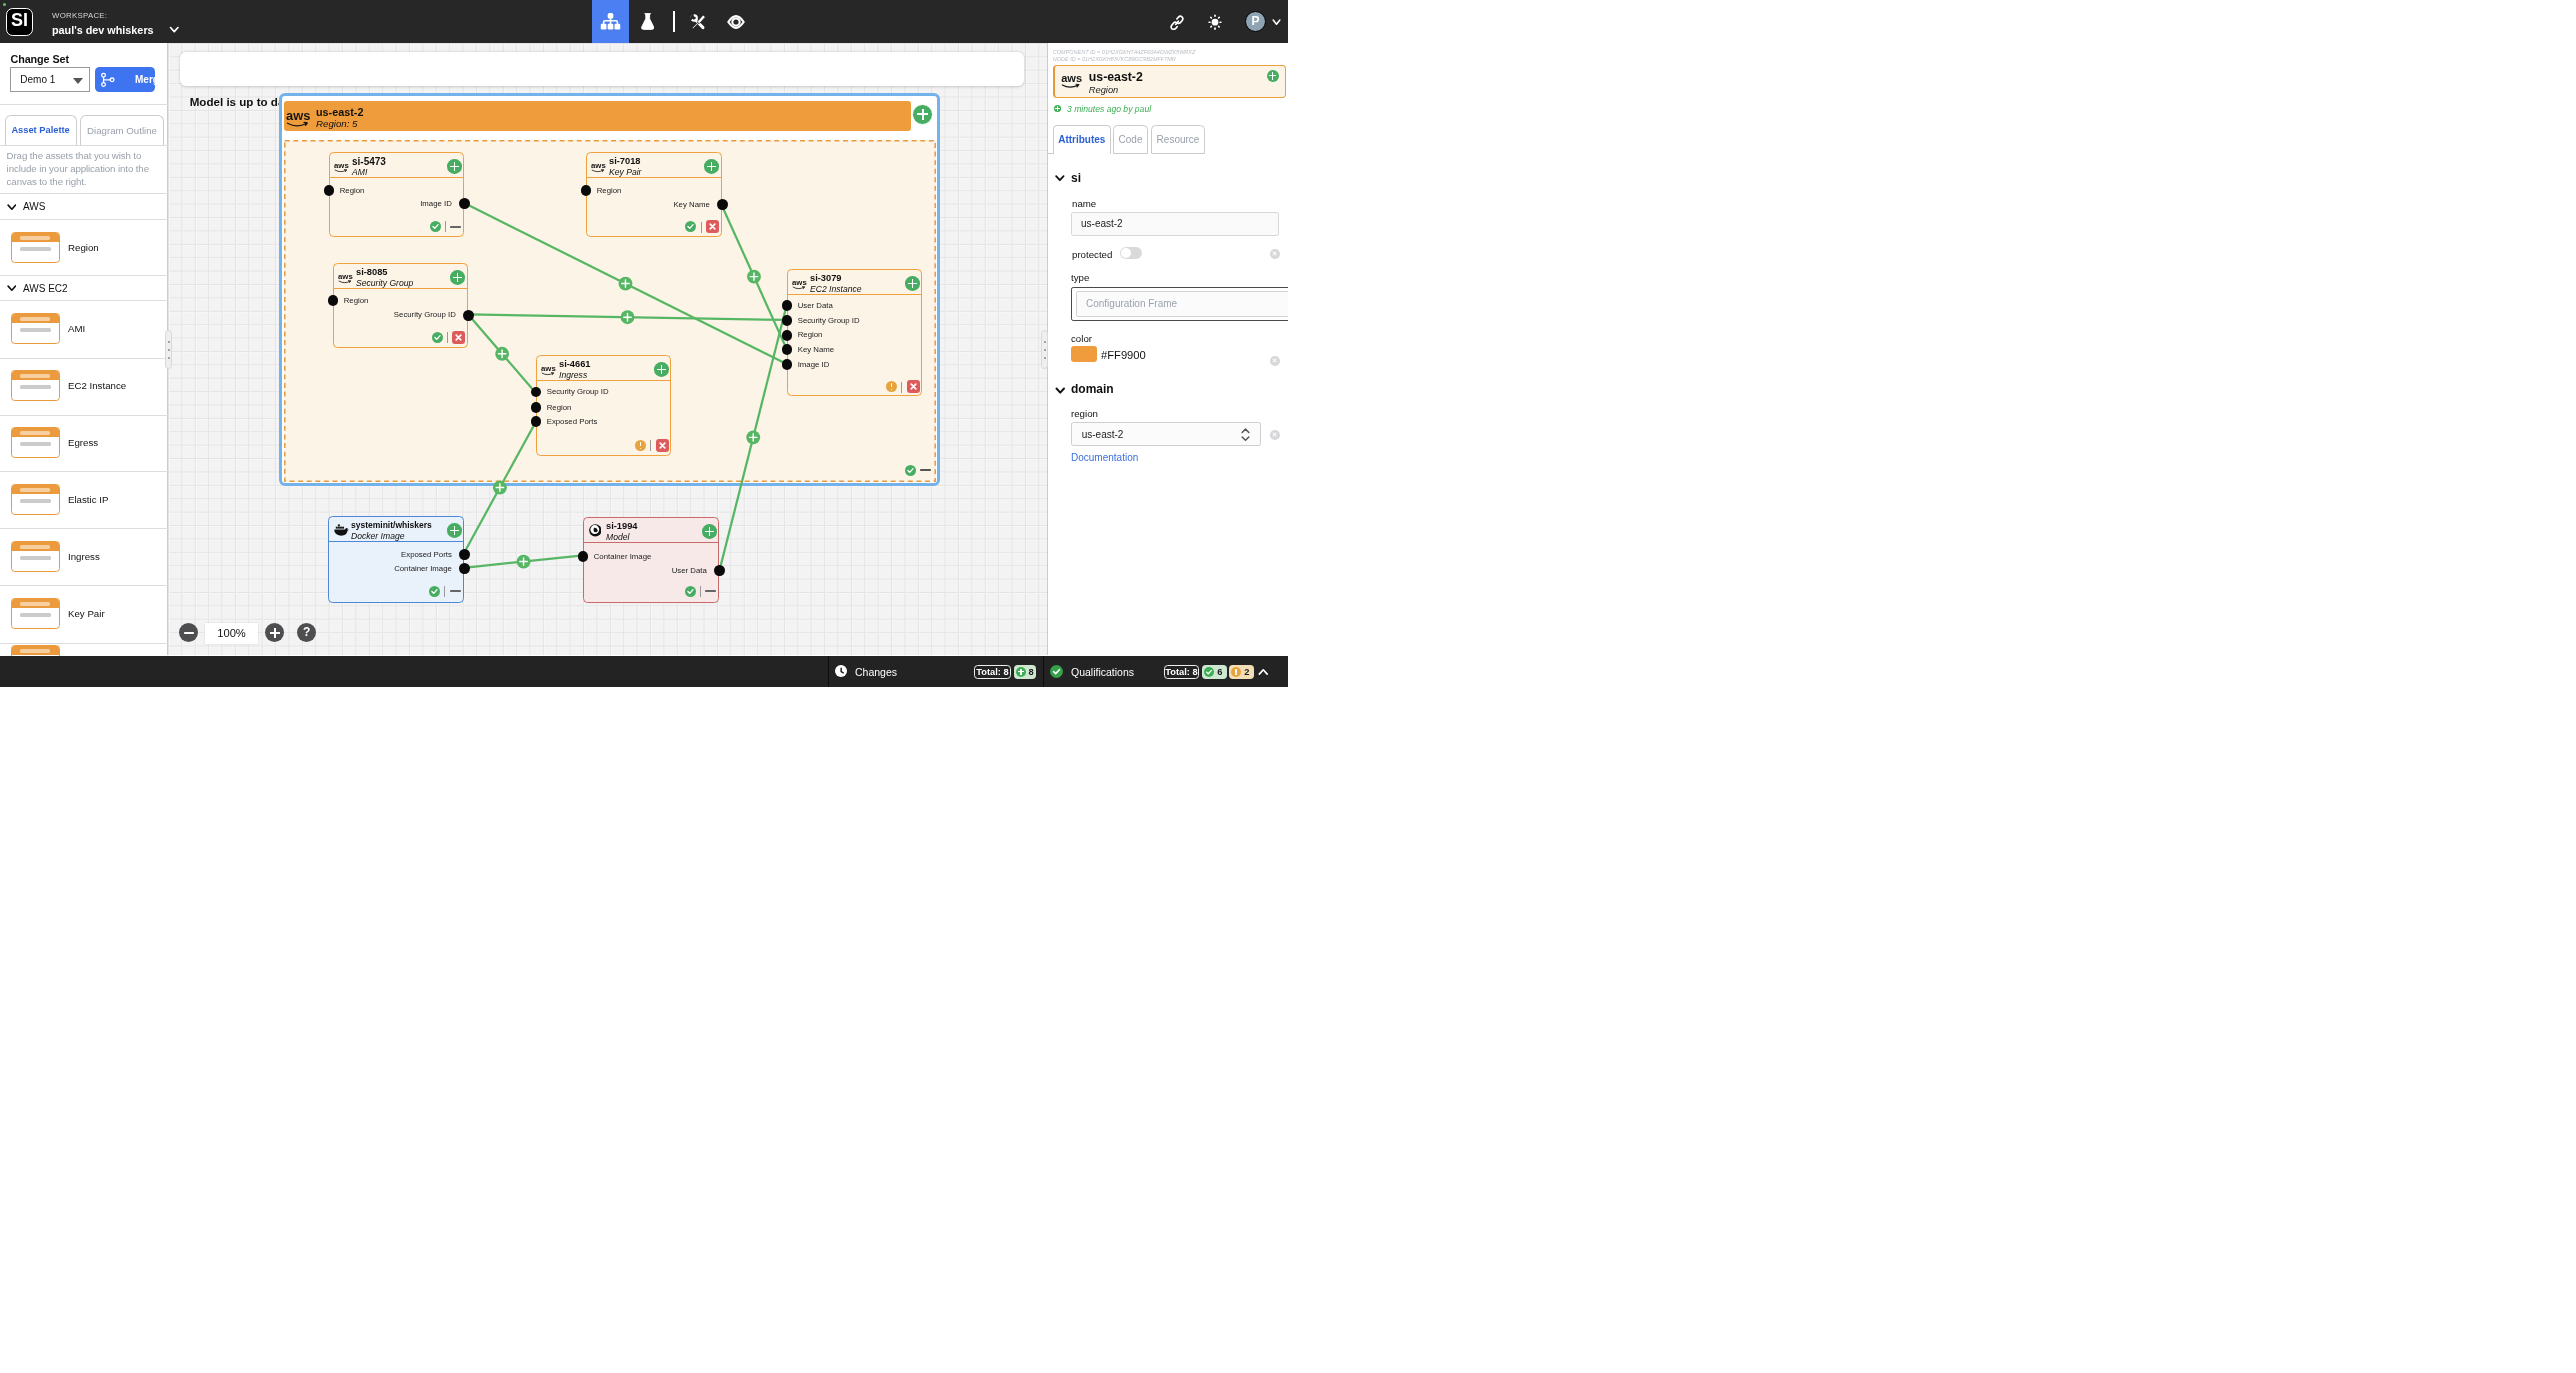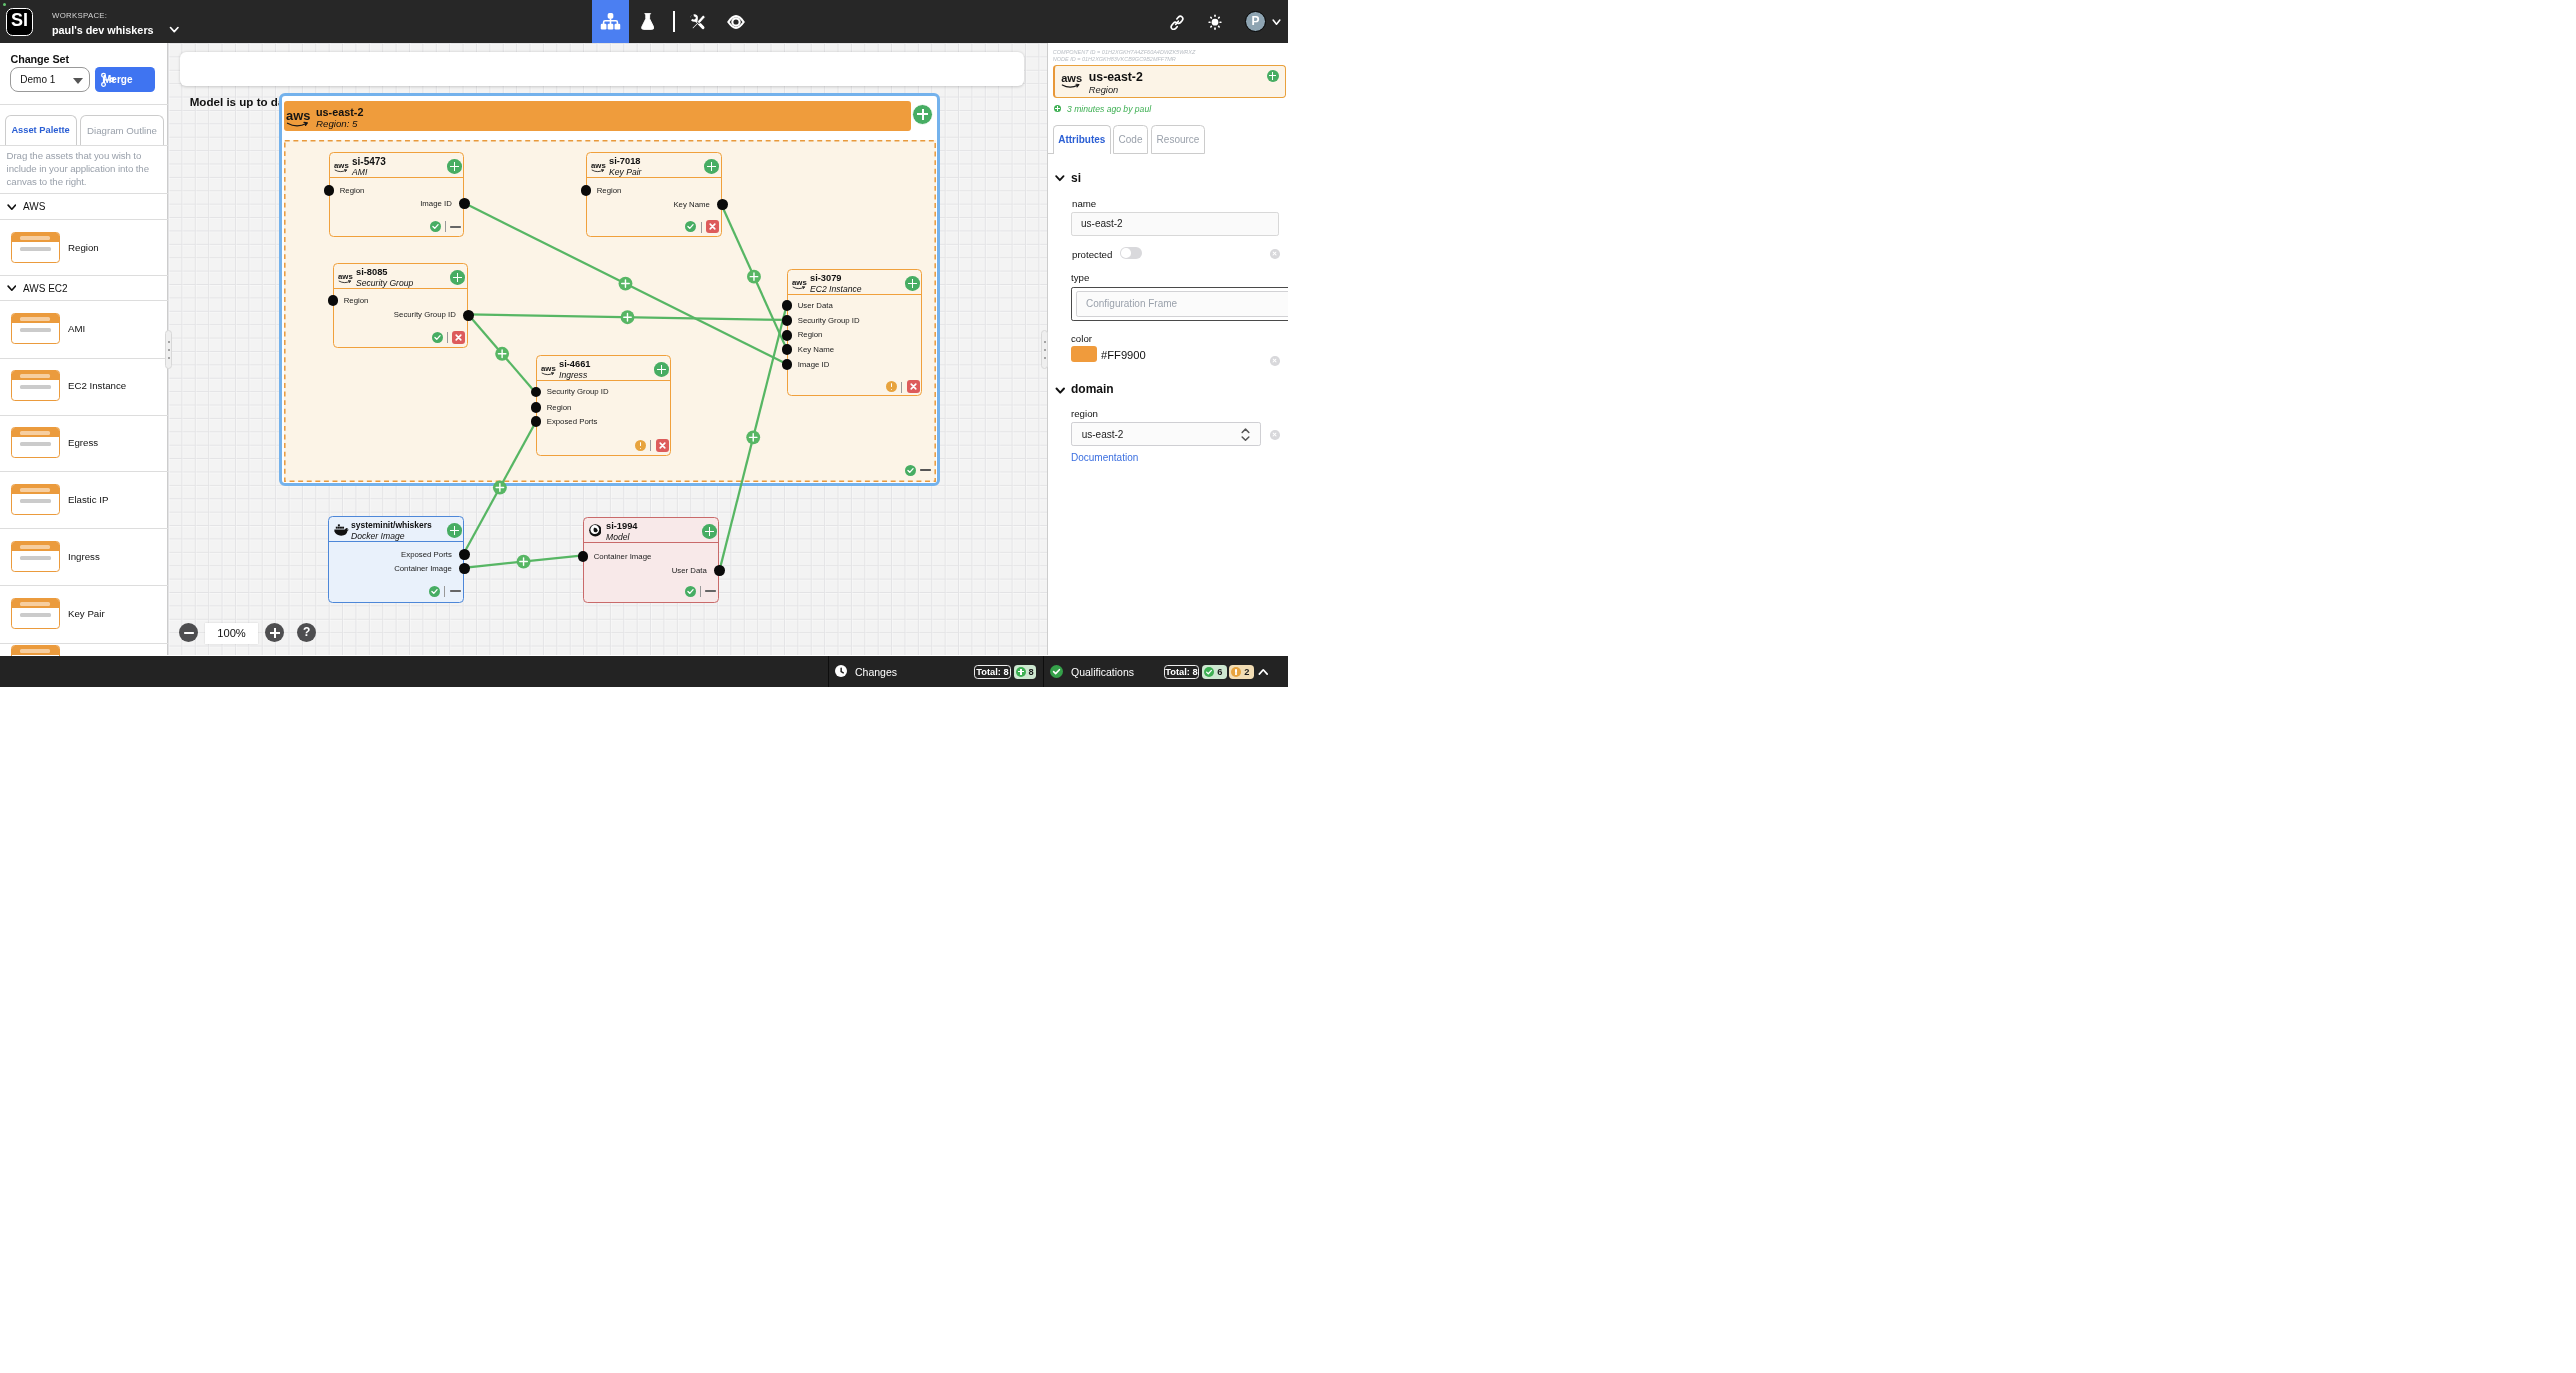--- a/index.html
+++ b/index.html
@@ -16,25 +16,25 @@
 #wsname { position:absolute; left:52px; top:24px; font-size:10.8px; color:#fff; font-weight:bold; }
 #wschev { position:absolute; left:169px; top:26px; }
 .toolbtn { position:absolute; top:0; height:43px; width:37px; }
 .toolbtn.active { background:#4b7ff2; }
 #hdr-divider { position:absolute; left:673px; top:10.5px; width:1.5px; height:21.7px; background:#fff; }
 .hicon { position:absolute; }
 
 
 #left { position:absolute; left:0; top:43px; width:168px; height:612px; background:#fff; border-right:0.7px solid #ccc; }
 #changeset-label { position:absolute; left:10.5px; top:10px; font-size:10.8px; font-weight:bold; color:#111; letter-spacing:-0.1px; }
-#cs-select { position:absolute; left:10.3px; top:24px; width:80px; height:25px; border:0.7px solid #999; border-radius:8px; background:#fff; }
+#cs-select { position:absolute; left:10.3px; top:24px; width:80px; height:25px; border:0.7px solid #999; border-radius:0; background:#fff; }
 #cs-select .txt { position:absolute; left:9px; top:6px; font-size:10px; color:#111; }
 #cs-select .tri { position:absolute; right:6.7px; top:9.7px; width:0; height:0; border-left:5.6px solid transparent; border-right:5.6px solid transparent; border-top:6.7px solid #555; }
 #merge-btn { position:absolute; left:95px; top:24px; width:60px; height:25px; background:#3f74f1; border-radius:4.5px; color:#fff; font-weight:bold; font-size:10px; }
-#merge-btn span { position:absolute; left:8px; top:6.7px;text-align:right; }
+#merge-btn span { position:absolute; left:40px; top:6.7px;text-align:right; }
 .divider { position:absolute; left:0; width:168px; height:0.7px; background:#ddd; }
 .tab { position:absolute; border:0.7px solid #ccc; background:#fff; font-size:10.5px; }
 #helper { position:absolute; left:6.6px; top:106px; width:154px; font-size:9.7px; line-height:13px; color:#9aa1ab; letter-spacing:-0.1px; }
 .collap { position:absolute; left:10.5px; font-size:10px; color:#111; }
 .asset-item { position:absolute; left:0; width:167px; }
 .asset-icon { position:absolute; left:10.8px; width:49px; height:31px; border:1.1px solid #eb9b3d; border-radius:3.7px; background:#fff; overflow:hidden; }
 .asset-icon .top { position:absolute; left:0; top:0; right:0; height:9.3px; background:#eb9b3d; }
 .asset-icon .topstripe { position:absolute; left:8.2px; top:3px; width:30px; height:3.7px; background:#f6ceA0; border-radius:1.5px; }
 .asset-icon .bodystripe { position:absolute; left:8.2px; top:14px; width:31px; height:4.1px; background:#cbcbcb; border-radius:1.5px; }
 .asset-label { position:absolute; left:68px; font-size:9.7px; color:#111; }

